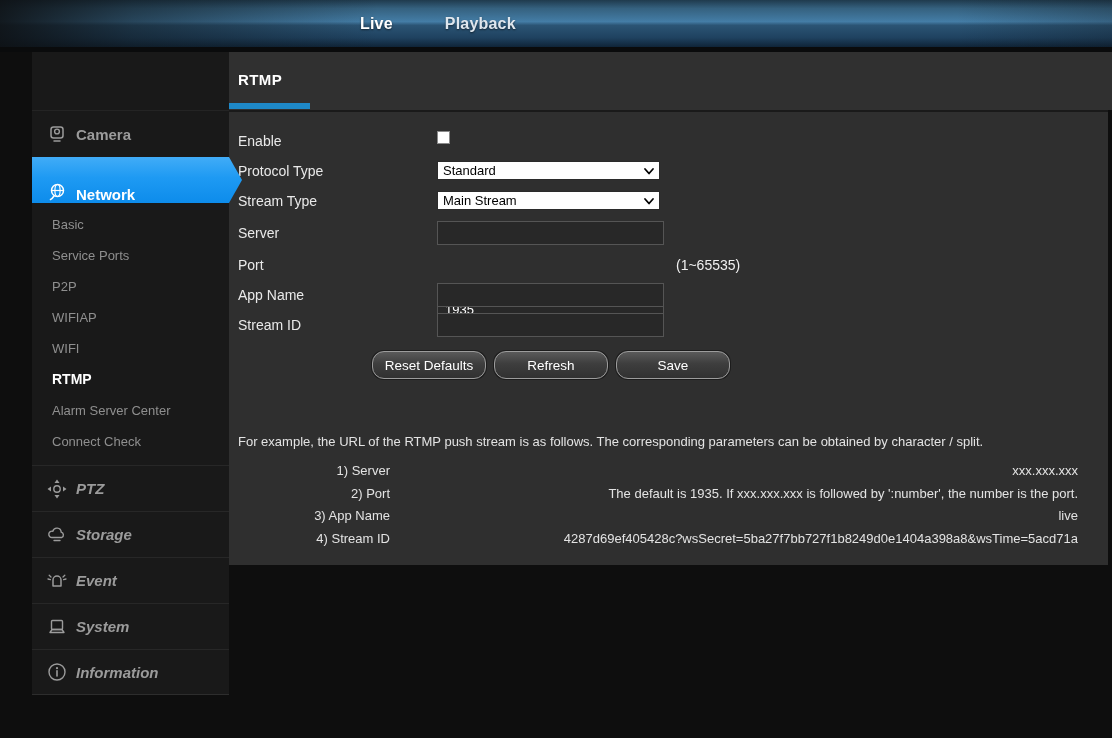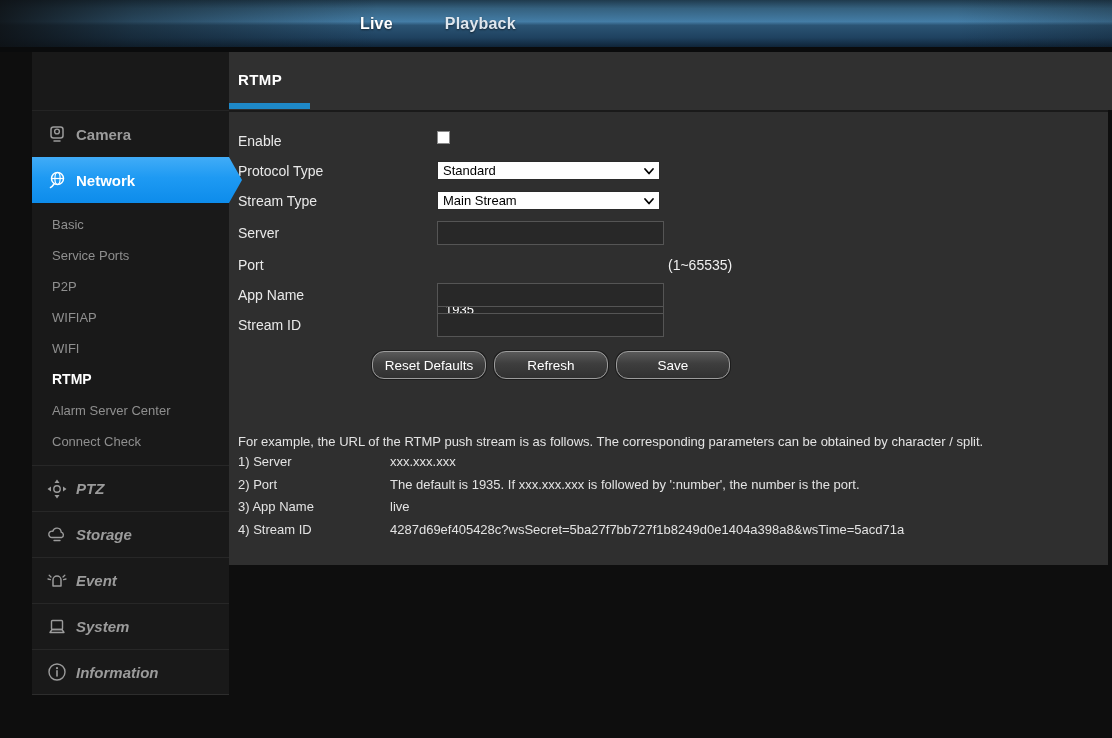--- a/index.html
+++ b/index.html
@@ -44,21 +44,21 @@
   .side-item .lbl { margin-left:44px; }
   .side-item.bordered { border-top:1px solid #272727;font-style:italic; }
   .side-item.last { border-bottom:1px solid #2d2d2d; }
   .side-item.camera { height:47px; border-top:1px solid #242424; }
   .side-item.network { color:#ffffff; }
   .network-bg {
     position:absolute; left:0; top:0; height:100%; width:210px;
     background:linear-gradient(180deg,#41acf7 0%,#1e9af3 45%,#0d8ceb 100%);
     clip-path:polygon(0 0, 197px 0, 210px 50%, 197px 100%, 0 100%);
   }
-  .network-fg { position:relative; z-index:1; display:flex; align-items:center; width:100%; height:100%; }
+  .network-fg { position:relative; z-index:1; display:flex; align-items:flex-end; width:100%; height:100%; }
   .network-fg .icon { position:absolute; left:14px; width:22px; height:22px; display:flex; align-items:center; justify-content:center; }
   .network-fg .lbl { margin-left:44px; }
   .sub-list { padding:6px 0 8px 0; }
   .sub-item {
     height:31px; line-height:31px; padding-left:20px;
     font-size:13px; color:#8f8f8f; cursor:pointer;
   }
   .sub-item.selected { color:#ffffff; font-weight:bold; font-size:14px; }
 
   
@@ -101,21 +101,21 @@
     position:absolute; top:239px; width:114px; height:28px;
     background:linear-gradient(180deg,#5a5a5a 0%,#3e3e3e 45%,#313131 100%);
     border:1px solid #9c9c9c; box-shadow:0 0 0 1px #1c1c1c;
     border-radius:12px; color:#ffffff; font-size:13.5px; cursor:pointer;
     font-family:"Liberation Sans", sans-serif;
   }
 
   .help-block { position:absolute; left:41px; top:320px; width:840px; color:#e3e3e3; font-size:13px; }
   .help-line1 { line-height:19px; }
   .help-line2 { line-height:19px; padding-left:22px; }
-  .help-list { margin-top:0; }
+  .help-list { margin-top:9px;text-align:right; }
   .help-row { display:flex; line-height:22.5px; }
   .help-row .hl { width:152px; flex:0 0 152px; }
   .help-row .hv { flex:1; }
 
   svg { display:block; }
 </style>
 </head>
 <body>
 
 <div class="stage">
@@ -156,21 +156,21 @@
             <polyline points="2,4 6,8.5 10,4" fill="none" stroke="#000" stroke-width="1.8" stroke-linecap="round" stroke-linejoin="round"></polyline>
           </svg>
       </span>
     </div>
 
     <div class="form-label" style="top:113px;">Server</div>
     <input class="textfield" style="top: 109px;" value="">
 
     <div class="form-label" style="top:145px;">Port</div>
     <input class="textfield" style="top: 141px; margin-top: 44px;" value="1935">
-    <div class="hint" style="top:145px;">(1~65535)</div>
+    <div class="hint" style="top:145px;margin-left:8px;">(1~65535)</div>
 
     <div class="form-label" style="top:175px;">App Name</div>
     <input class="textfield" style="top: 171px;" value="">
 
     <div class="form-label" style="top:205px;">Stream ID</div>
     <input class="textfield" style="top: 201px;" value="">
 
     <button class="btn" style="left:175px;">Reset Defaults</button>
     <button class="btn" style="left:297px;">Refresh</button>
     <button class="btn" style="left:419px;">Save</button>

